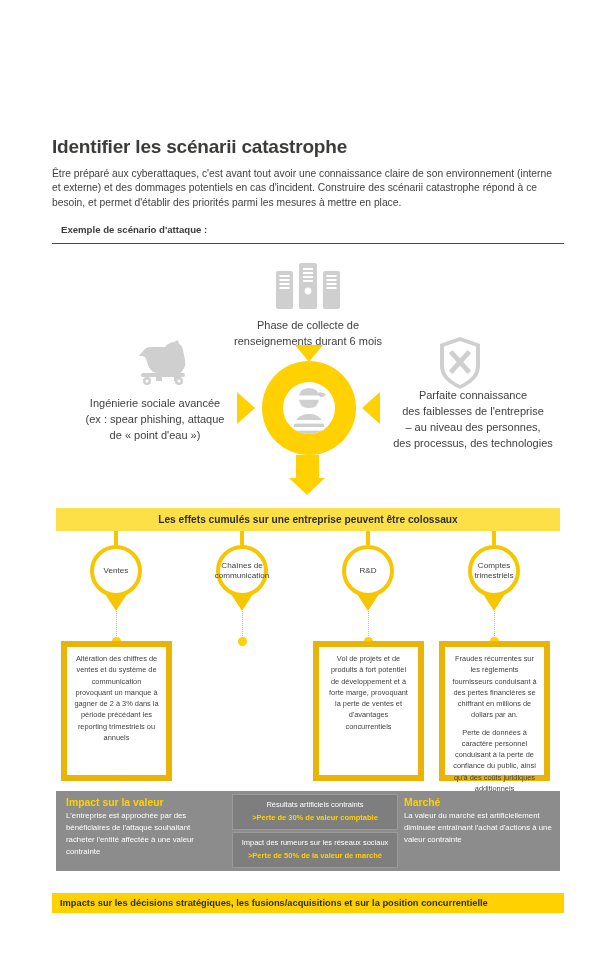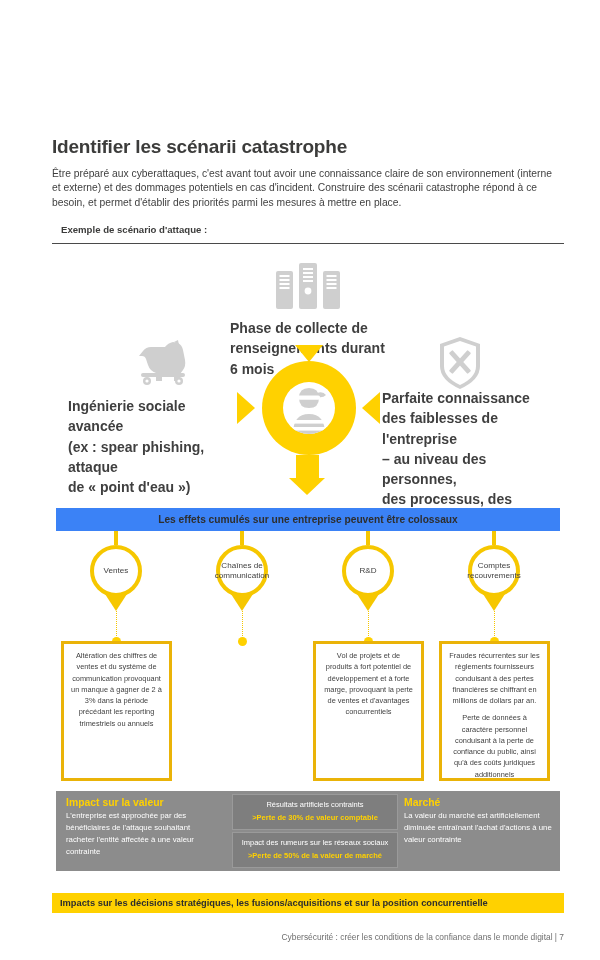--- a/index.html
+++ b/index.html
@@ -73,24 +73,24 @@
     width: 62px; height: 46px;
   }
   .shield {
     position: absolute;
     left: 430px; top: 336px;
     width: 44px; height: 54px;
   }
 
   .lbl {
     position: absolute;
-    font-size: 14px;
+    font-size: 11px;
     line-height: 1.45;
+    text-align: center;
     color: #3f3f3f;
-    font-weight: bold;
   }
   .lbl-top   { left: 222px; top: 318px; width: 156px; }
   .lbl-left  { left: 60px;  top: 396px; width: 174px; }
   .lbl-right { left: 374px; top: 388px; width: 182px; }
 
   .hub {
     position: absolute;
     left: 254px; top: 361px;
     width: 94px; height: 94px;
     border-radius: 50%;
@@ -140,21 +140,21 @@
     border-left: 18px solid transparent;
     border-right: 18px solid transparent;
     border-top: 17px solid #FFD100;
   }
 
   
   .banner {
     position: absolute;
     left: 48px; top: 508px;
     width: 504px; height: 23px;
-    background: #3b82f6;
+    background: #fde047;
     display: flex;
     align-items: center;
     justify-content: center;
     font-size: 10.2px;
     font-weight: bold;
     color: #2e2e2e;
   }
 
   
   .pin-stem {
@@ -194,21 +194,21 @@
     width: 9px; height: 9px;
     border-radius: 50%;
     background: #FFD100;
   }
 
   
   .ebox {
     position: absolute;
     top: 641px;
     width: 111px; height: 140px;
-    border: 3px solid #eab308;
+    border: 6px solid #eab308;
     box-sizing: border-box;
     background: #ffffff;
     padding: 6px 7px 0 7px;
     font-size: 7.4px;
     line-height: 1.52;
     text-align: center;
     color: #3f3f3f;
   }
   .ebox p { margin: 0 0 6px 0; }
   .ebox p:last-child { margin-bottom: 0; }
@@ -406,21 +406,21 @@
   <div class="pin" style="left:334px; top:545px;">
     <span style="white-space:pre-line;">R&amp;D</span>
   </div>
   <div class="pin-tip" style="left:349px; top:594px;"></div>
   <div class="pin-dots" style="left:360px; top:611px; height:27px;"></div>
   <div class="pin-dot" style="left:356px; top:637px;"></div>
 
   <div class="pin-stem" style="left:484px; top:531px;"></div>
   <div class="pin" style="left:460px; top:545px;">
     <span style="white-space:pre-line;">Comptes
-recouvrements</span>
+trimestriels</span>
   </div>
   <div class="pin-tip" style="left:475px; top:594px;"></div>
   <div class="pin-dots" style="left:486px; top:611px; height:27px;"></div>
   <div class="pin-dot" style="left:482px; top:637px;"></div>
 
   <div class="ebox" style="left:53px;">
     <p>Altération des chiffres de ventes et du système de communication provoquant un manque à gagner de 2 à 3% dans la période précédant les reporting trimestriels ou annuels</p>
   </div>
   <div class="ebox" style="left:305px;">
     <p>Vol de projets et de produits à fort potentiel de développement et à forte marge, provoquant la perte de ventes et d'avantages concurrentiels</p>
@@ -446,15 +446,14 @@
     </div>
 
     <div class="gcol gcol-right">
       <span class="gtitle">Marché</span>
       <span>La valeur du marché est artificiellement diminuée entraînant l'achat d'actions à une valeur contrainte</span>
     </div>
   </div>
 
   <div class="botbar">Impacts sur les décisions stratégiques, les fusions/acquisitions et sur la position concurrentielle</div>
 
-  <div class="footer">Cybersécurité : créer les conditions de la confiance dans le monde digital | 7</div>
 
 </div>
 
 </body></html>

